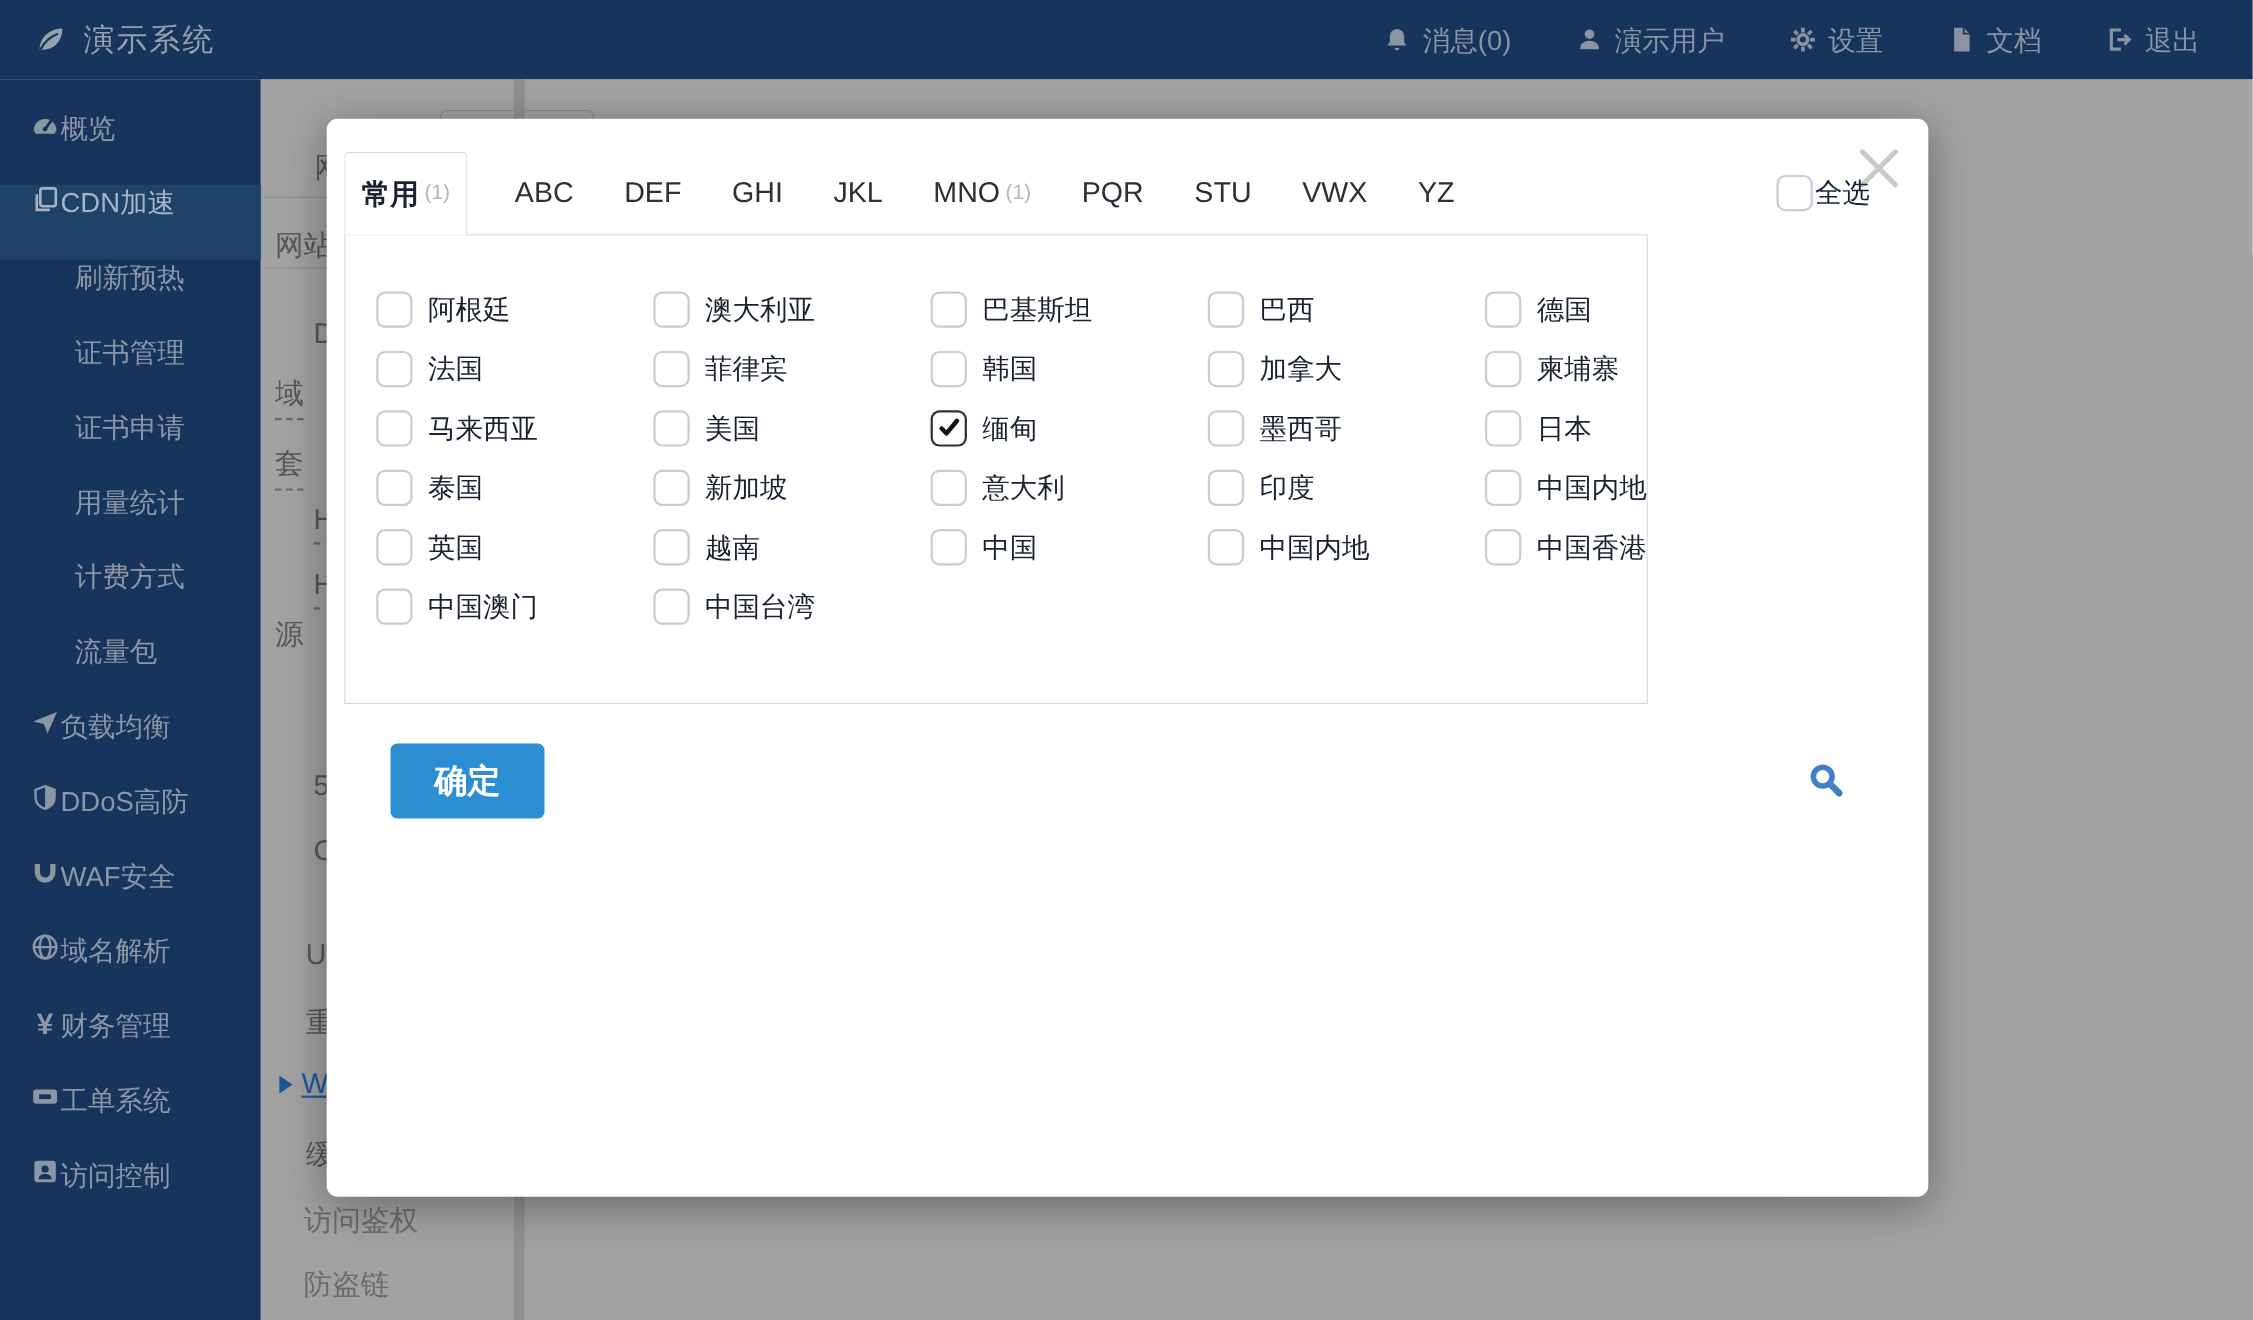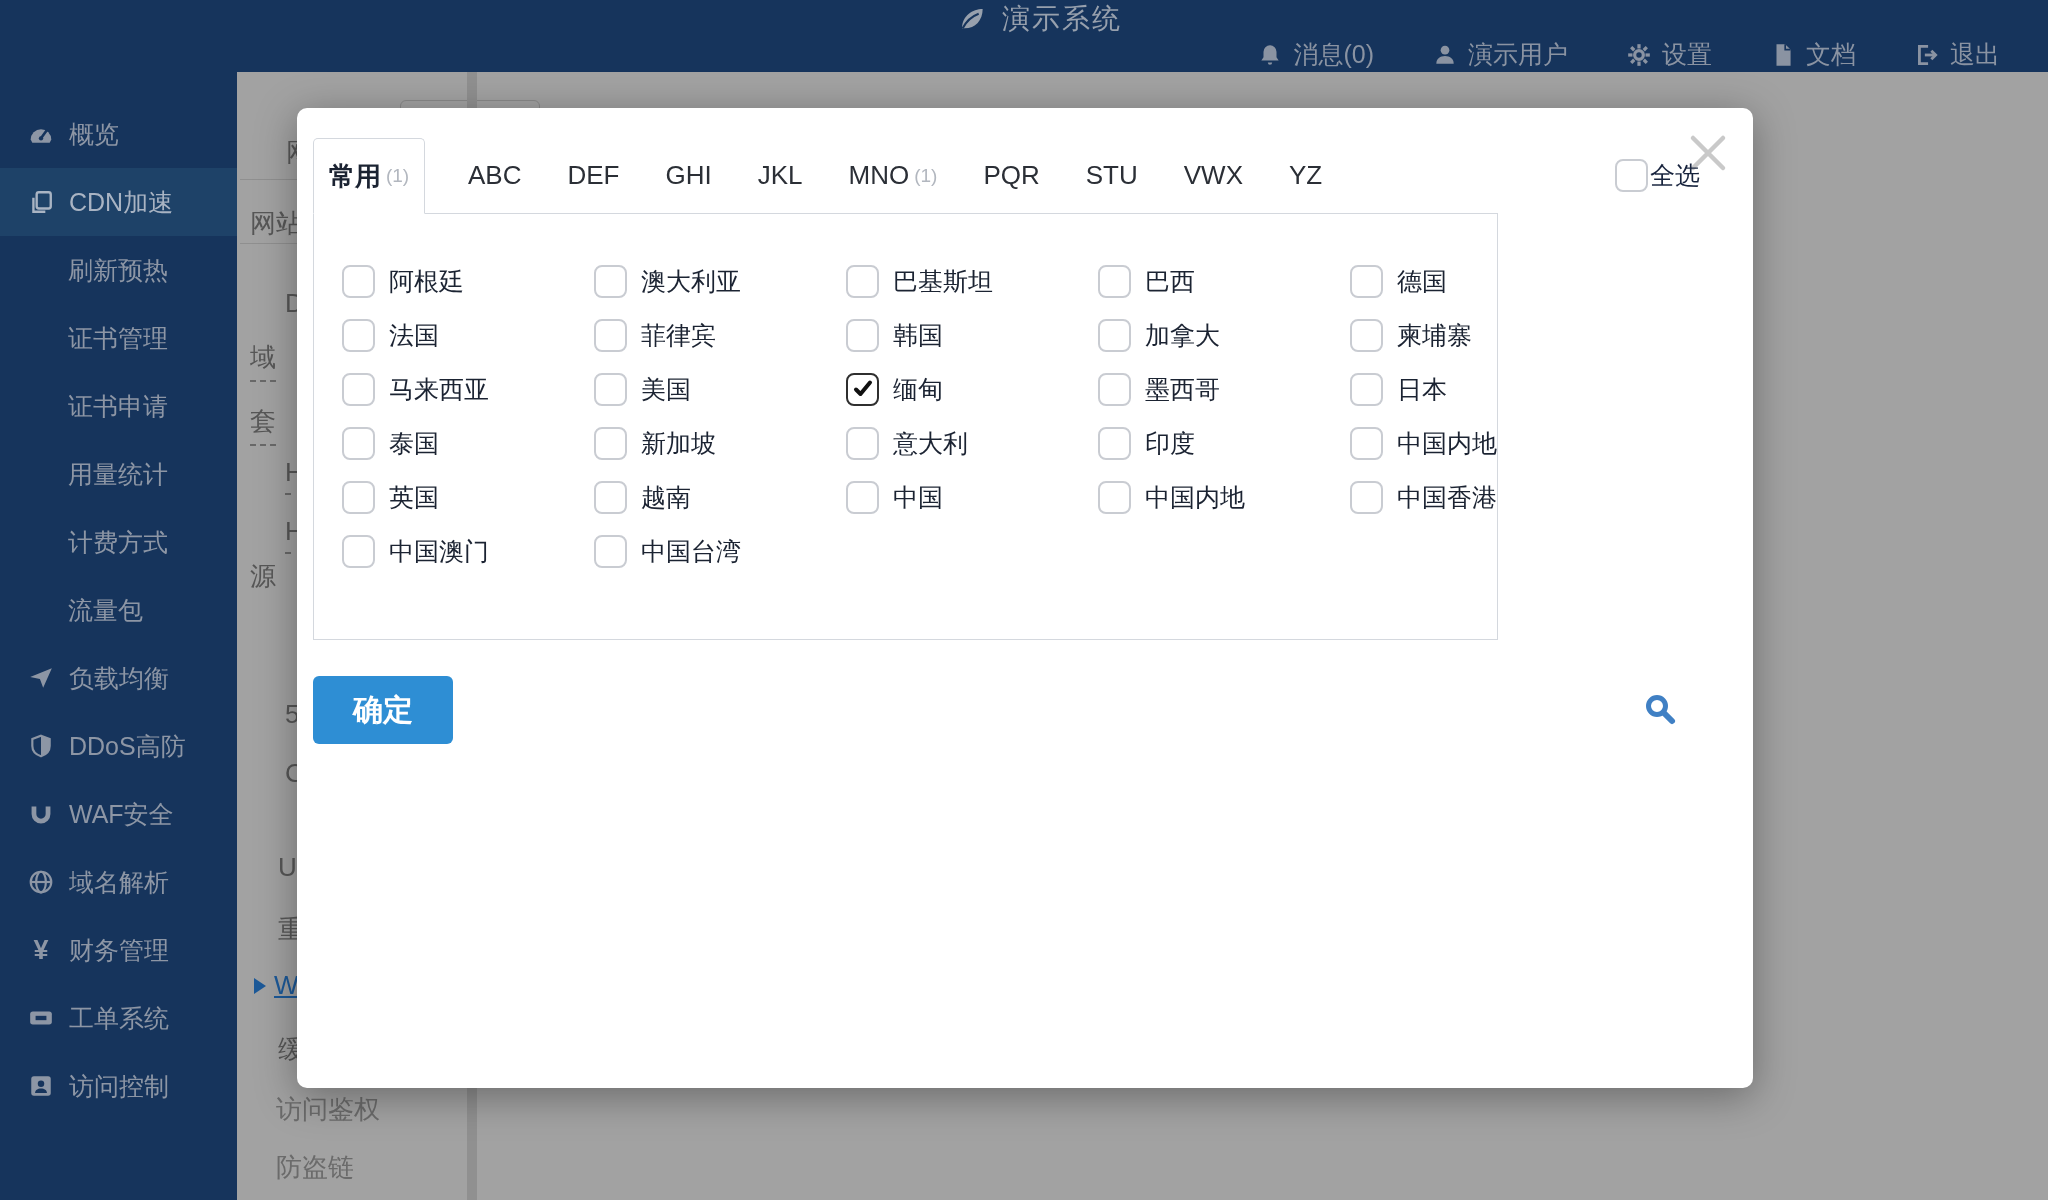--- a/index.html
+++ b/index.html
@@ -1,28 +1,28 @@
 <!DOCTYPE html>
 <html><head>
 <meta charset="utf-8">
 <style>
   * { margin:0; padding:0; box-sizing:border-box; }
   html,body { width:2048px; height:1200px; overflow:hidden; font-family:"Liberation Sans","DejaVu Sans",sans-serif; background:#fff; position:relative; }
 
   
-  .navbar { position:absolute; left:0; top:0; width:2048px; height:72px; background:#16345c; display:flex; align-items:center; z-index:60;flex-direction:column; }
+  .navbar { position:absolute; left:0; top:0; width:2048px; height:72px; background:#16345c; display:flex; align-items:center; z-index:60; }
   .brand { display:flex; align-items:center; gap:14px; padding-left:30px; color:#97a0ad; font-size:28px; letter-spacing:2px; cursor:pointer; }
   .brand svg { width:32px; height:32px; }
   .nav-right { margin-left:auto; display:flex; align-items:center; gap:58px; padding-right:48px; }
   .nav-item { display:flex; align-items:center; gap:10px; color:#8a93a2; font-size:25px; cursor:pointer; }
   .nav-item svg { width:26px; height:26px; }
 
   
   .sidebar { position:absolute; left:0; top:72px; width:237px; height:1128px; background:#16345c; z-index:60; padding-top:28px; }
-  .side-item { height:68px; display:flex; align-items:center; gap:15px; padding-left:28px; color:#8d96a5; font-size:25px; cursor:pointer; }
+  .side-item { height:68px; display:flex; align-items:flex-start; gap:1px; padding-left:28px; color:#8d96a5; font-size:25px; cursor:pointer; }
   .side-item.sub { padding-left:68px; }
   .side-item.active { background:#1e4268; color:#a9b4c3; }
   .side-item svg { width:26px; height:26px; flex:0 0 auto; }
   .side-item .yen { width:26px; text-align:center; font-size:27px; font-weight:bold; }
 
   
   .page { position:absolute; left:237px; top:72px; right:0; bottom:0; background:#fff; z-index:1; }
   .frag { position:absolute; font-size:26px; color:#8a8a8a; white-space:nowrap; }
   .frag.menu { color:#a9a9a9; }
   .dashed { border-bottom:2px dashed #a5a5a5; padding-bottom:5px; }
@@ -50,21 +50,21 @@
 
   .panel { width:1185px; height:427px; border:1px solid #d4d8de; padding:40px 0 0 28px; }
   .grid { display:grid; grid-template-columns:repeat(5,252px); grid-auto-rows:54px; align-items:center; }
   .region { display:flex; align-items:center; gap:14px; font-size:25px; color:#1b2332; cursor:pointer; }
 
   .cb { width:33px; height:33px; border:2px solid #c9ccd2; border-radius:8px; background:#fff; flex:0 0 auto; display:flex; align-items:center; justify-content:center; }
   .cb.checked { border-color:#2f2f2f; }
   .cb svg { width:24px; height:24px; }
 
   .footer { width:1395px; margin-top:36px; display:flex; align-items:center; justify-content:space-between; }
-  .confirm { width:140px; height:68px; background:#2e8ed4; border:none; border-radius:6px; color:#fff; font-size:30px; font-weight:bold; font-family:inherit; cursor:pointer; }
+  .confirm { width:140px; height:68px; background:#2e8ed4; border:none; border-radius:6px; color:#fff; font-size:30px; font-weight:bold; font-family:inherit; cursor:pointer;margin-left:42px; }
   .search { width:38px; height:38px; margin-right:28px; cursor:pointer; }
 </style>
 </head>
 <body>
 
 <div class="page">
   <div class="bg-btn"></div>
   <span class="frag" style="left:49px; top:63px;">网</span>
   <div class="hline" style="top:107px;"></div>
   <span class="frag" style="left:13px; top:134px;">网站</span>

